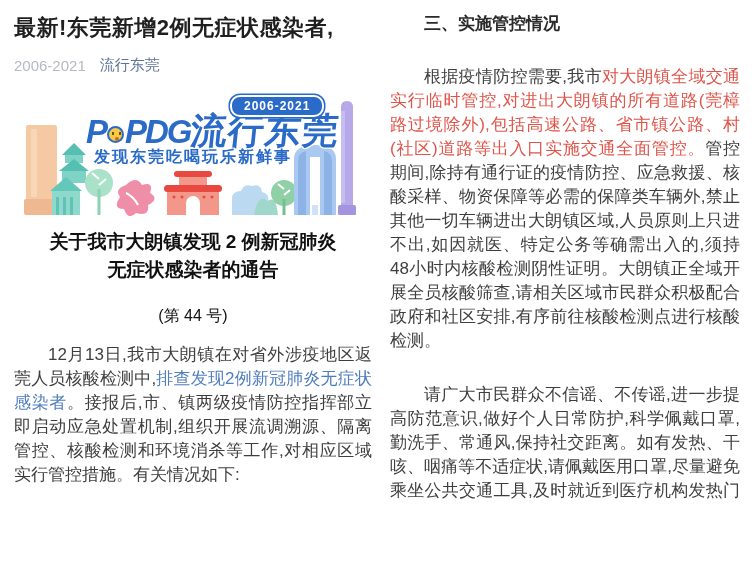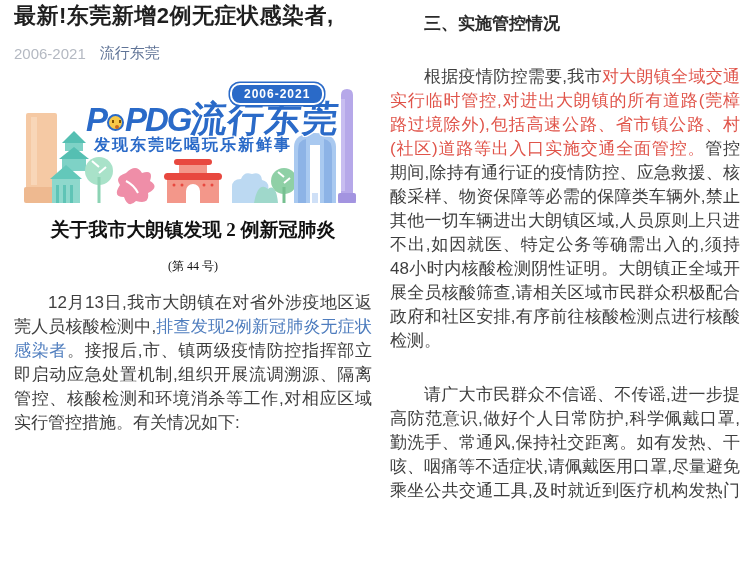--- a/index.html
+++ b/index.html
@@ -8,21 +8,21 @@
     font-family:"Liberation Sans","DejaVu Sans",sans-serif;
     position:relative;
     color:var(--body-text,#3e3e3e);
   }
   .col { position:absolute; top:0; }
   .left-col  { left:14px;  width:358px; }
   .right-col { left:390px; width:350px; height:501px; overflow:hidden; }
 
   
   .article-title {
-    margin-top:0;
+    margin-top:12px;
     font-size:22px; font-weight:700; line-height:31px;
     color:var(--title-text,#1f1f1f); letter-spacing:.5px;
   }
   .meta-row {
     margin-top:13px; font-size:15px; color:var(--meta-gray,#b4b9c2);
     display:flex; gap:14px; align-items:center;
   }
   .account-link { color:var(--account-blue,#5f7396); cursor:pointer; }
 
   
@@ -53,23 +53,23 @@
   .logo-cn { font-size:36px; letter-spacing:1px; transform:skewX(-6deg); display:inline-block; }
   .banner-tagline {
     position:absolute; left:0; right:0; top:54px; z-index:2; text-align:center;
     font-size:16px; font-weight:800; letter-spacing:2px;
     color:var(--logo-blue,#2a6ac8);
     text-shadow:1px 1px 0 #fff,-1px 1px 0 #fff,1px -1px 0 #fff,-1px -1px 0 #fff;
   }
   .skyline { position:absolute; left:0; bottom:0; z-index:1; }
 
   
-  .notice { text-align:center; font-family:Liberation Serif, serif; color:#111; }
+  .notice { text-align:center; font-family:Liberation Sans, sans-serif; color:#111; }
   .notice-title { margin-top:8px; font-size:19px; font-weight:700; line-height:28px; }
-  .notice-number { margin-top:14px; font-size:12px; }
+  .notice-number { margin-top:22px; font-size:16px; }
 
   
   .body-p {
     font-size:17px; line-height:24px; text-align:justify;
     text-indent:2em; color:var(--body-text,#3e3e3e);
   }
   .left-col .body-p { margin-top:16px; }
   .seg-blue { color:var(--highlight-blue,#4f7dbe); }
   .seg-red  { color:var(--highlight-red,#e0544a); }
 
@@ -170,20 +170,21 @@
         <path d="M324 122 l3 -10 v-98 q0 -6 6 -6 q6 0 6 6 v98 l3 10 z" fill="#b6a8e9"></path>
         <rect x="327" y="18" width="4" height="92" fill="#c8bdf0"></rect>
         <rect x="324" y="112" width="18" height="10" rx="2" fill="#a394e0"></rect>
       </g>
     </svg>
   </div>
 
   <div class="notice">
     <div class="notice-title">
       <span>关于我市大朗镇发现 2 例新冠肺炎</span><br>
+      <span>无症状感染者的通告</span>
     </div>
     <div class="notice-number">(第 44 号)</div>
   </div>
 
   <p class="body-p"><span class="seg-normal">12月13日,我市大朗镇在对省外涉疫地区返莞人员核酸检测中,</span><span class="seg-blue">排查发现2例新冠肺炎无症状感染者</span><span class="seg-normal">。接报后,市、镇两级疫情防控指挥部立即启动应急处置机制,组织开展流调溯源、隔离管控、核酸检测和环境消杀等工作,对相应区域实行管控措施。有关情况如下:</span></p>
 </div>
 
 <div class="col right-col">
   <h2 class="section-heading">三、实施管控情况</h2>
   <p class="body-p p1"><span class="seg-normal">根据疫情防控需要,我市</span><span class="seg-red">对大朗镇全域交通实行临时管控,对进出大朗镇的所有道路(莞樟路过境除外),包括高速公路、省市镇公路、村(社区)道路等出入口实施交通全面管控。</span><span class="seg-normal">管控期间,除持有通行证的疫情防控、应急救援、核酸采样、物资保障等必需的保障类车辆外,禁止其他一切车辆进出大朗镇区域,人员原则上只进不出,如因就医、特定公务等确需出入的,须持48小时内核酸检测阴性证明。大朗镇正全域开展全员核酸筛查,请相关区域市民群众积极配合政府和社区安排,有序前往核酸检测点进行核酸检测。</span></p>

